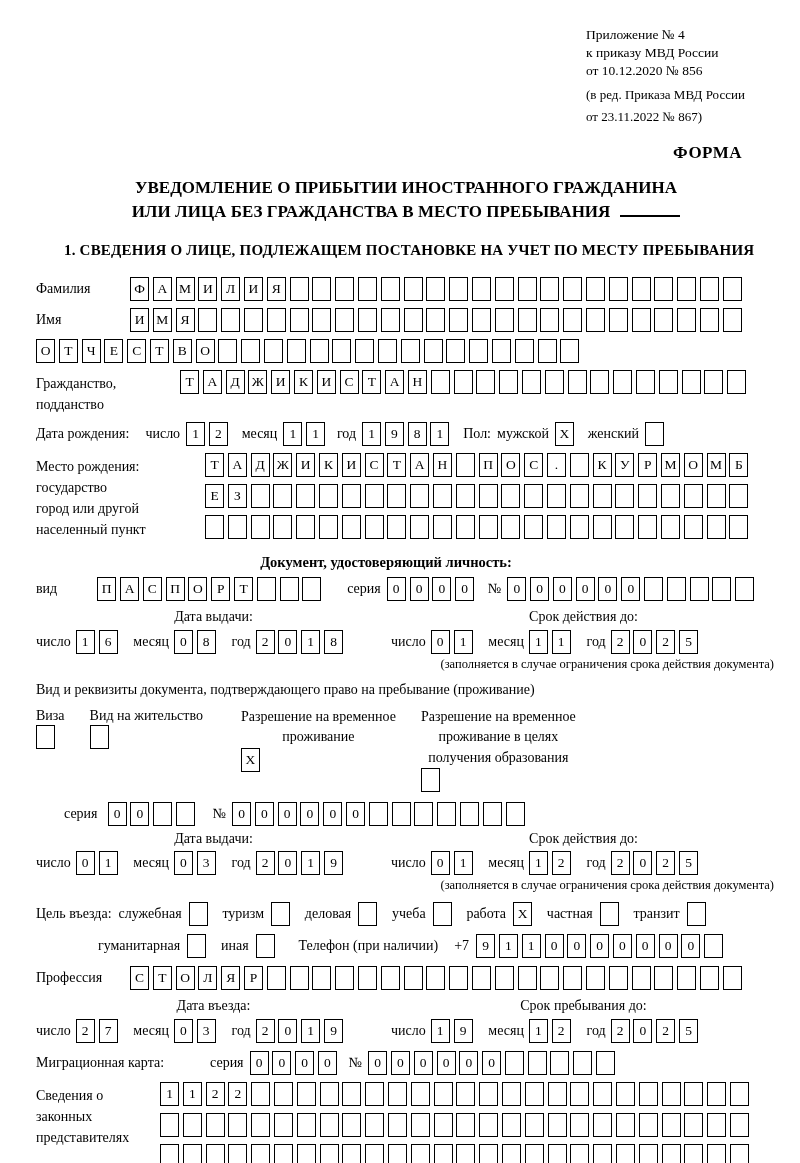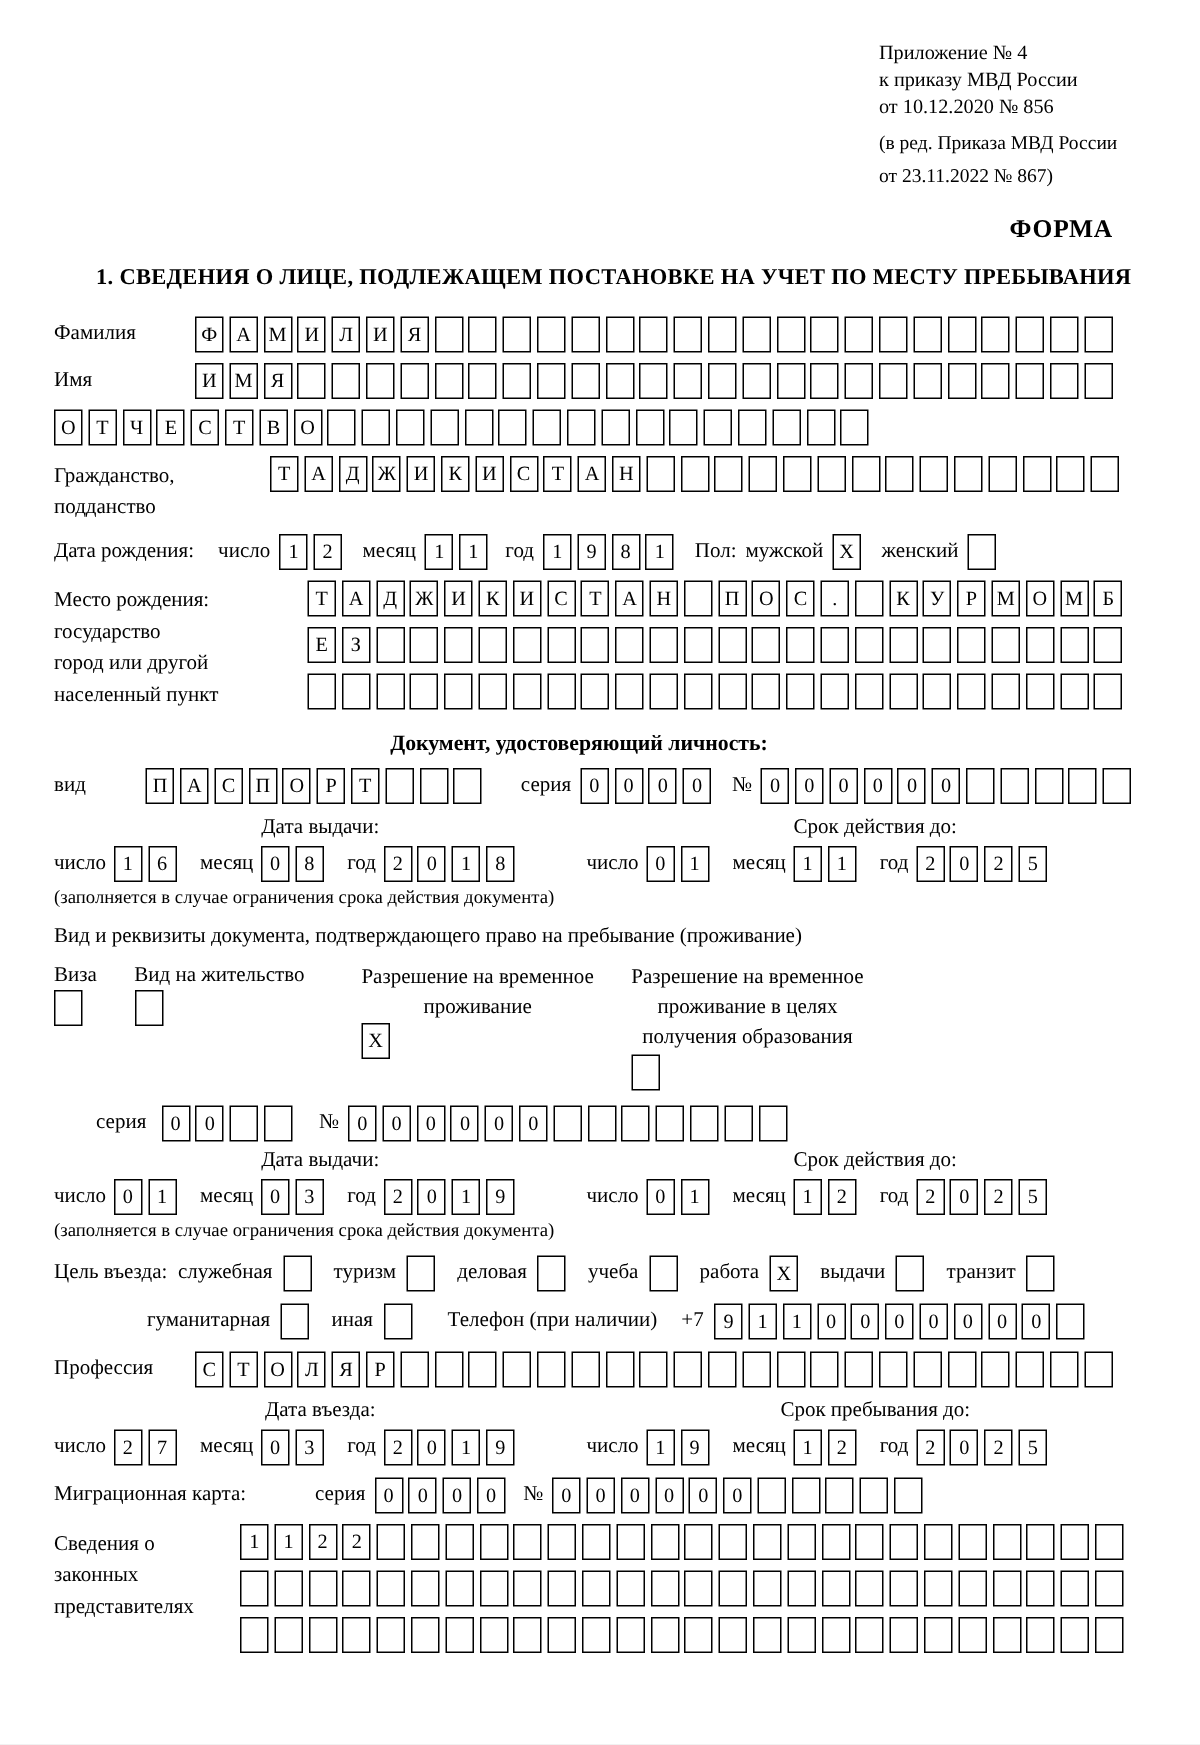--- a/index.html
+++ b/index.html
@@ -39,21 +39,21 @@
   .doc-head{font-weight:bold;text-align:center;margin:2px 40px 6px 0;font-size:14.5px;}
 
   .date-pair{display:flex;margin-bottom:2px;}
   .dp-col{display:flex;flex-direction:column;}
   .dp-left{width:355px;}
   .dp-right{width:385px;}
   .dp-head{text-align:center;margin-bottom:3px;}
   .dp-row{display:flex;align-items:center;}
   .dp-row .tok{margin-right:5px;}
   .dp-row .cells{margin-right:12px;}
-  .note{font-size:12.5px;text-align:left;padding-right:2px;margin:1px 0 9px;}
+  .note{font-size:12.5px;text-align:right;padding-right:2px;margin:1px 0 9px;}
 
   .vr-row{display:flex;align-items:flex-start;margin:4px 0 10px;}
   .vr-item{display:flex;align-items:flex-start;margin-right:16px;flex-direction:column;}
   .vr-item .vr-lbl{margin-right:9px;padding-top:3px;}
   .vr-multi{text-align:center;line-height:1.45;padding-top:3px;margin-right:9px;}
 
   .purpose-row{display:flex;align-items:center;margin-bottom:8px;}
   .purpose-row .tok{margin-right:7px;}
   .purpose-row .cells{margin-right:11px;}
 
@@ -67,20 +67,26 @@
   <div class="hdr-right">
     <div>Приложение № 4</div>
     <div>к приказу МВД России</div>
     <div>от 10.12.2020 № 856</div>
     <div class="ed">(в ред. Приказа МВД России</div>
     <div class="ed">от 23.11.2022 № 867)</div>
   </div>
 
   <div class="forma">ФОРМА</div>
 
+  <div class="title">
+    <div>УВЕДОМЛЕНИЕ О ПРИБЫТИИ ИНОСТРАННОГО ГРАЖДАНИНА</div>
+    <div>
+      <span>ИЛИ ЛИЦА БЕЗ ГРАЖДАНСТВА В МЕСТО ПРЕБЫВАНИЯ</span><span class="blank-line"></span>
+    </div>
+  </div>
 
   <div class="sec-head">1. СВЕДЕНИЯ О ЛИЦЕ, ПОДЛЕЖАЩЕМ ПОСТАНОВКЕ НА УЧЕТ ПО МЕСТУ ПРЕБЫВАНИЯ</div>
 
   <div class="row">
     <span class="lbl w94">Фамилия</span>
     <span class="cells">
         <span class="cell">Ф</span>
         <span class="cell">А</span>
         <span class="cell">М</span>
         <span class="cell">И</span>
@@ -536,21 +542,21 @@
         <span class="cell"></span>
       </span>
     <span class="tok">учеба</span>
     <span class="cells">
         <span class="cell"></span>
       </span>
     <span class="tok">работа</span>
     <span class="cells">
         <span class="cell">X</span>
       </span>
-    <span class="tok">выдачи</span>
+    <span class="tok">частная</span>
     <span class="cells">
         <span class="cell"></span>
       </span>
     <span class="tok">транзит</span>
     <span class="cells">
         <span class="cell"></span>
       </span>
   </div>
 
   <div class="purpose-row">

